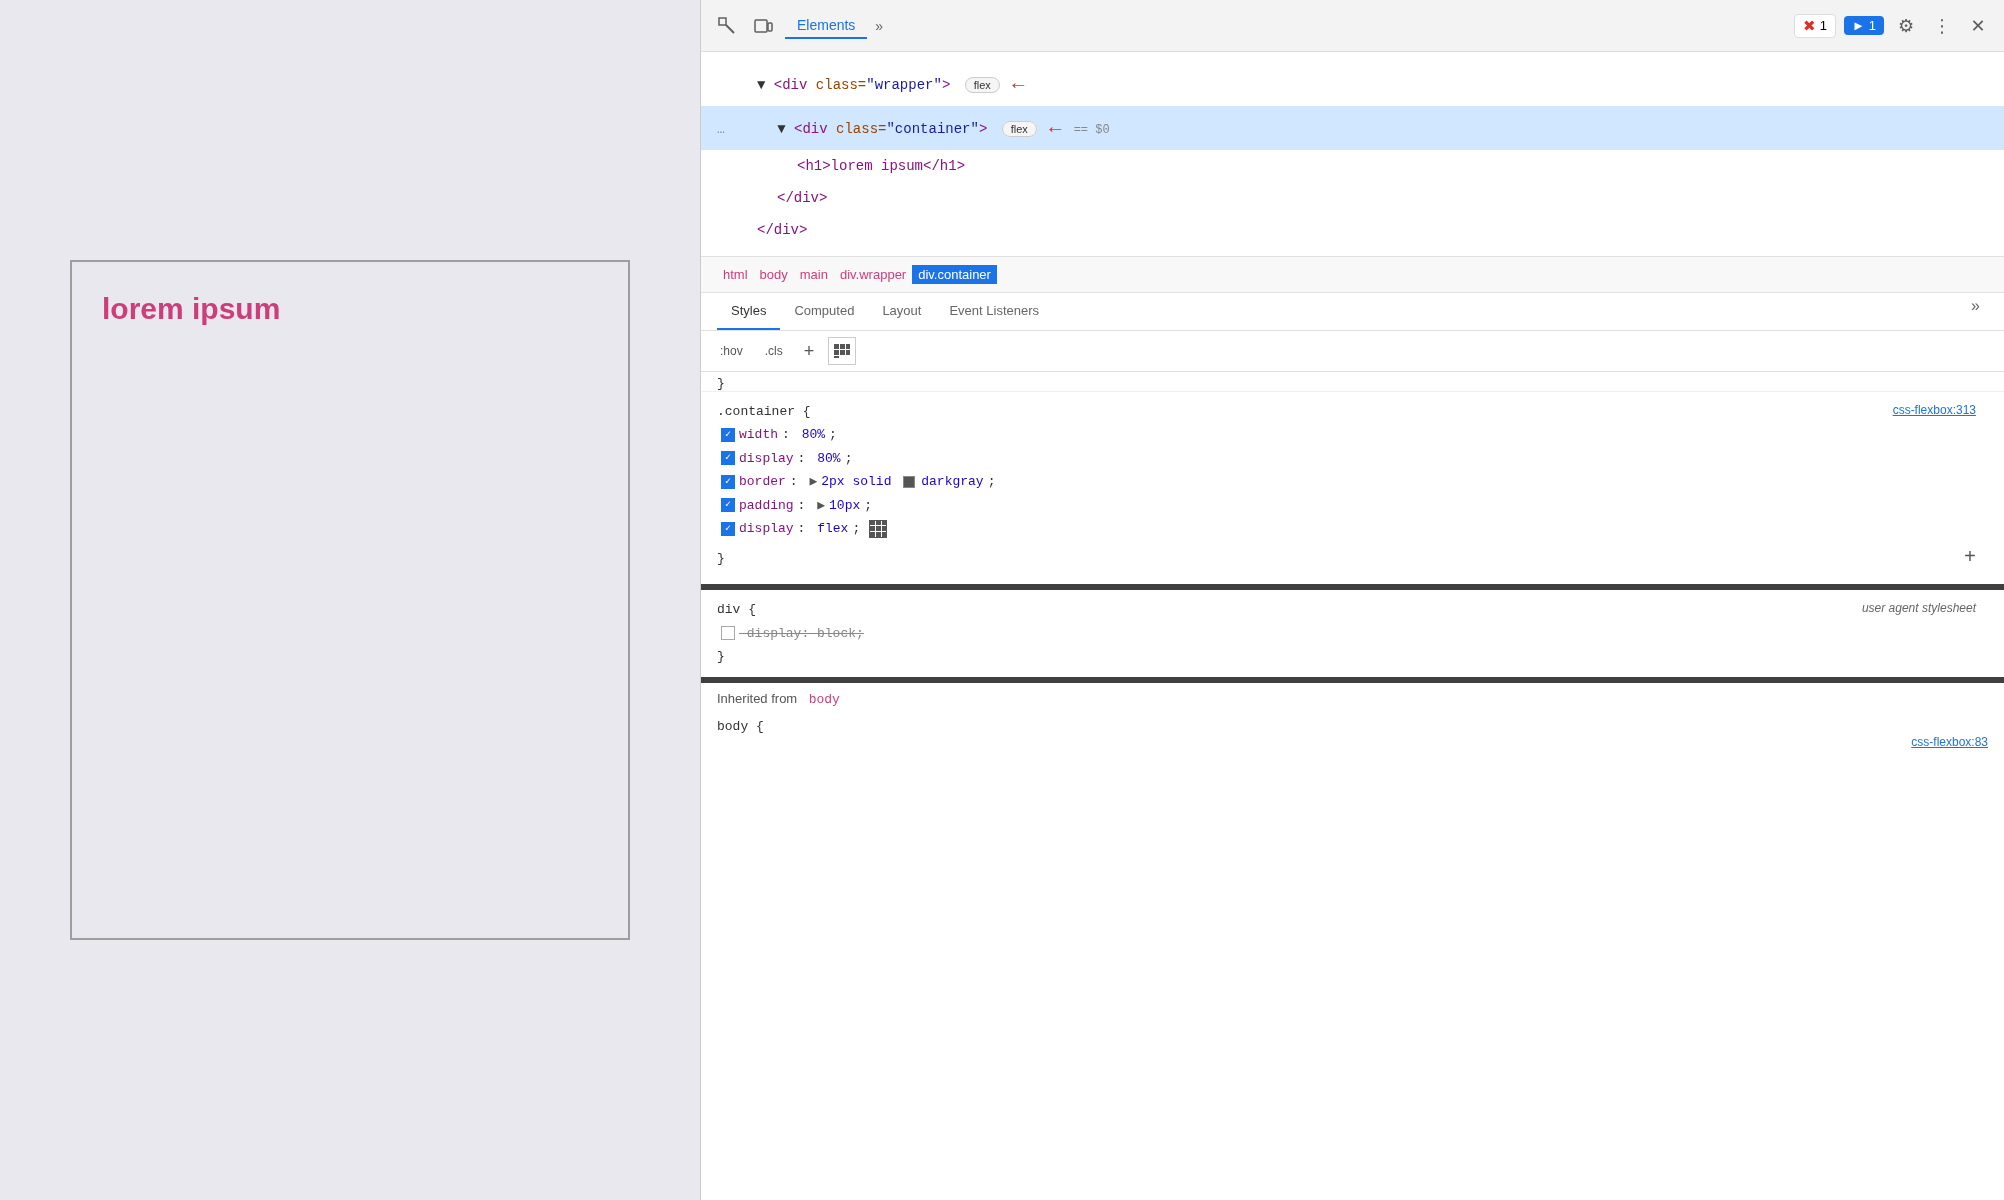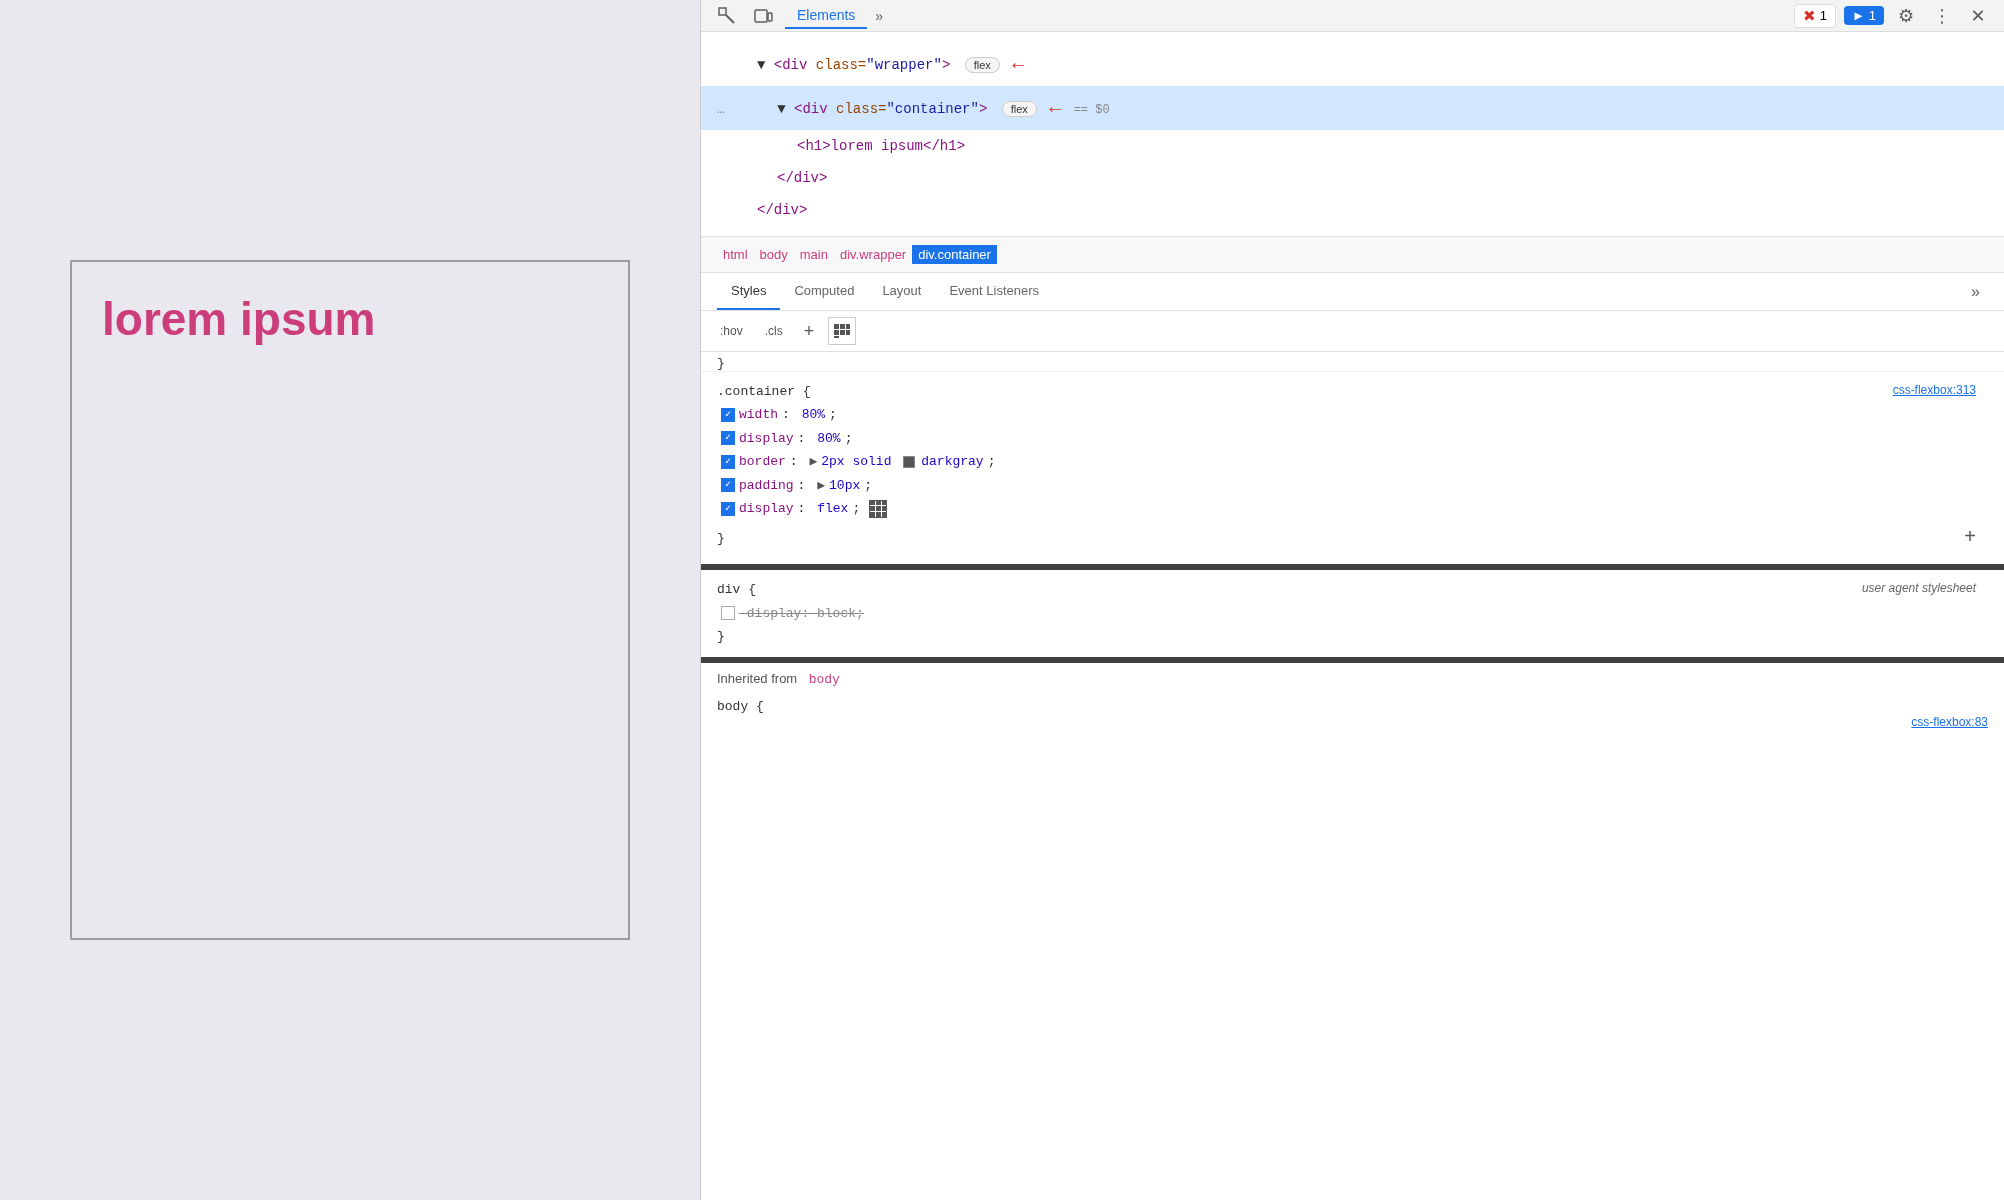--- a/index.html
+++ b/index.html
@@ -27,21 +27,21 @@
       width: 560px;
       height: 680px;
       border: 2px solid #9e9e9e;
       background: #e8e8ee;
       padding: 10px;
       display: flex;
     }
 
     #lorem-ipsum-text {
       color: #cc3d7c;
-      font-size: 46px;
+      font-size: 30px;
       font-weight: 600;
       font-family: -apple-system, BlinkMacSystemFont, 'Segoe UI', sans-serif;
       padding: 20px;
     }
 
     
     #devtools-panel {
       flex: 1;
       background: #ffffff;
       display: flex;
@@ -52,21 +52,21 @@
     }
 
     
     #devtools-toolbar {
       display: flex;
       align-items: center;
       padding: 6px 12px;
       background: #f3f3f3;
       border-bottom: 1px solid #ddd;
       gap: 8px;
-      height: 32px;
+      height: 52px;
     }
 
     .toolbar-icon {
       width: 28px;
       height: 28px;
       display: flex;
       align-items: center;
       justify-content: center;
       cursor: pointer;
       border-radius: 4px;
@@ -206,21 +206,21 @@
     }
     .breadcrumb-item.active {
       background: #1a73e8;
       color: white;
       border-radius: 0;
     }
 
     
     #styles-tab-bar {
       display: flex;
-      align-items: center;
+      align-items: flex-start;
       padding: 0 16px;
       border-bottom: 1px solid #e0e0e0;
       background: #fff;
     }
 
     .style-tab {
       padding: 10px 14px;
       font-size: 13px;
       color: #666;
       cursor: pointer;

